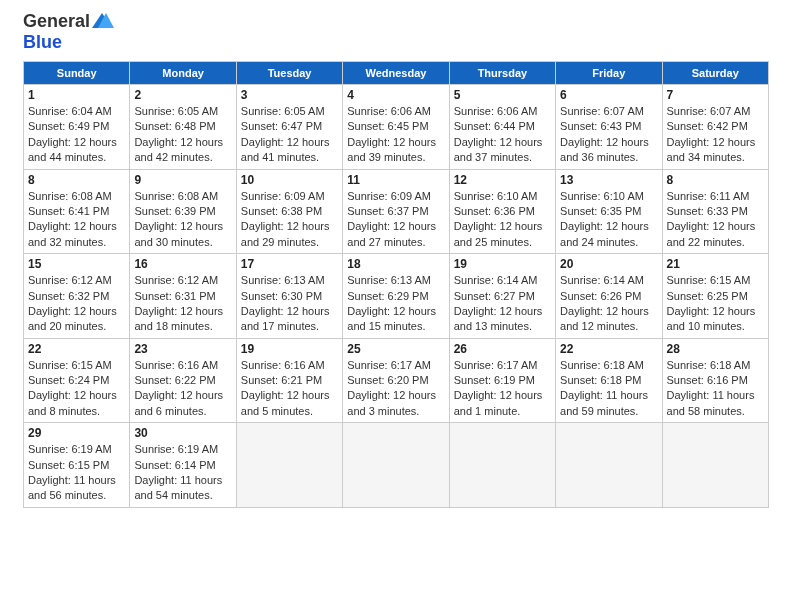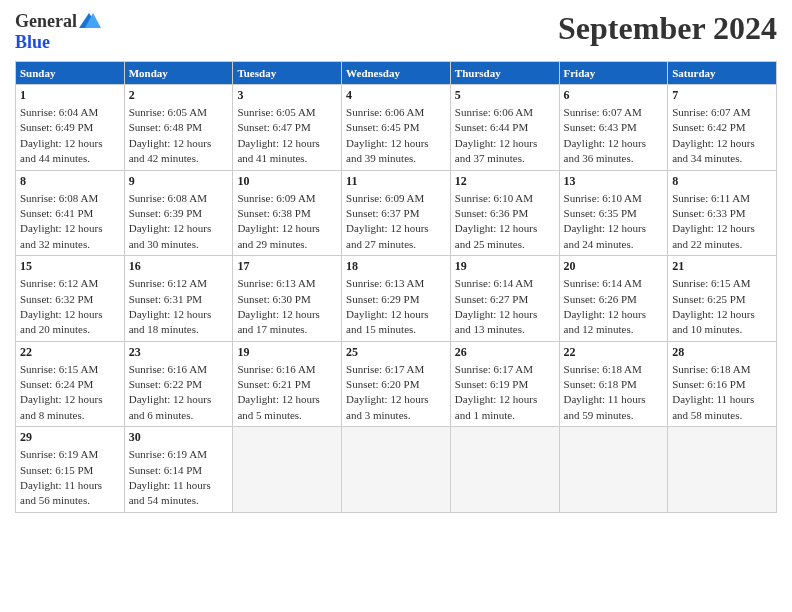--- a/index.html
+++ b/index.html
@@ -6,23 +6,22 @@
     body {
       font-family: Arial, sans-serif;
       background: #fff;
       width: 792px;
       height: 612px;
       overflow: hidden;
     }
     .page {
       width: 792px;
       height: 612px;
-      padding: 10px 15px;
+      padding: 10px 23px;
       background: #fff;
-      font-family: Liberation Serif, serif;
     }
     .header {
       display: flex;
       justify-content: space-between;
       align-items: flex-start;
       margin-bottom: 8px;
     }
     .logo {
       display: flex;
       flex-direction: column;
@@ -63,21 +62,21 @@
       width: 100%;
       border-collapse: collapse;
       table-layout: fixed;
     }
     .calendar thead tr th {
       background: #1565c0;
       color: #fff;
       font-size: 11px;
       font-weight: bold;
       padding: 5px 4px;
-      text-align: left;
+      text-align: center;
       border: 1px solid #ccc;
     }
     .calendar tbody tr td {
       border: 1px solid #ccc;
       vertical-align: top;
       padding: 3px 4px;
       font-size: 9px;
       color: #333;
       height: 80px;
       background: #fff;
@@ -107,21 +106,20 @@
       <div class="logo-text">
         <span class="logo-general">General</span>
         <svg class="logo-icon" viewBox="0 0 22 22">
           <polygon points="10,3 20,18 0,18" fill="#1976d2"></polygon>
           <polygon points="14,3 22,18 6,18" fill="#42a5f5"></polygon>
         </svg>
       </div>
       <span class="logo-blue">Blue</span>
     </div>
     <div class="title-section">
-      <div class="month-title">September 2024</div>
     </div>
   </div>
 
   <table class="calendar">
     <thead>
       <tr>
         <th>Sunday</th>
         <th>Monday</th>
         <th>Tuesday</th>
         <th>Wednesday</th>

